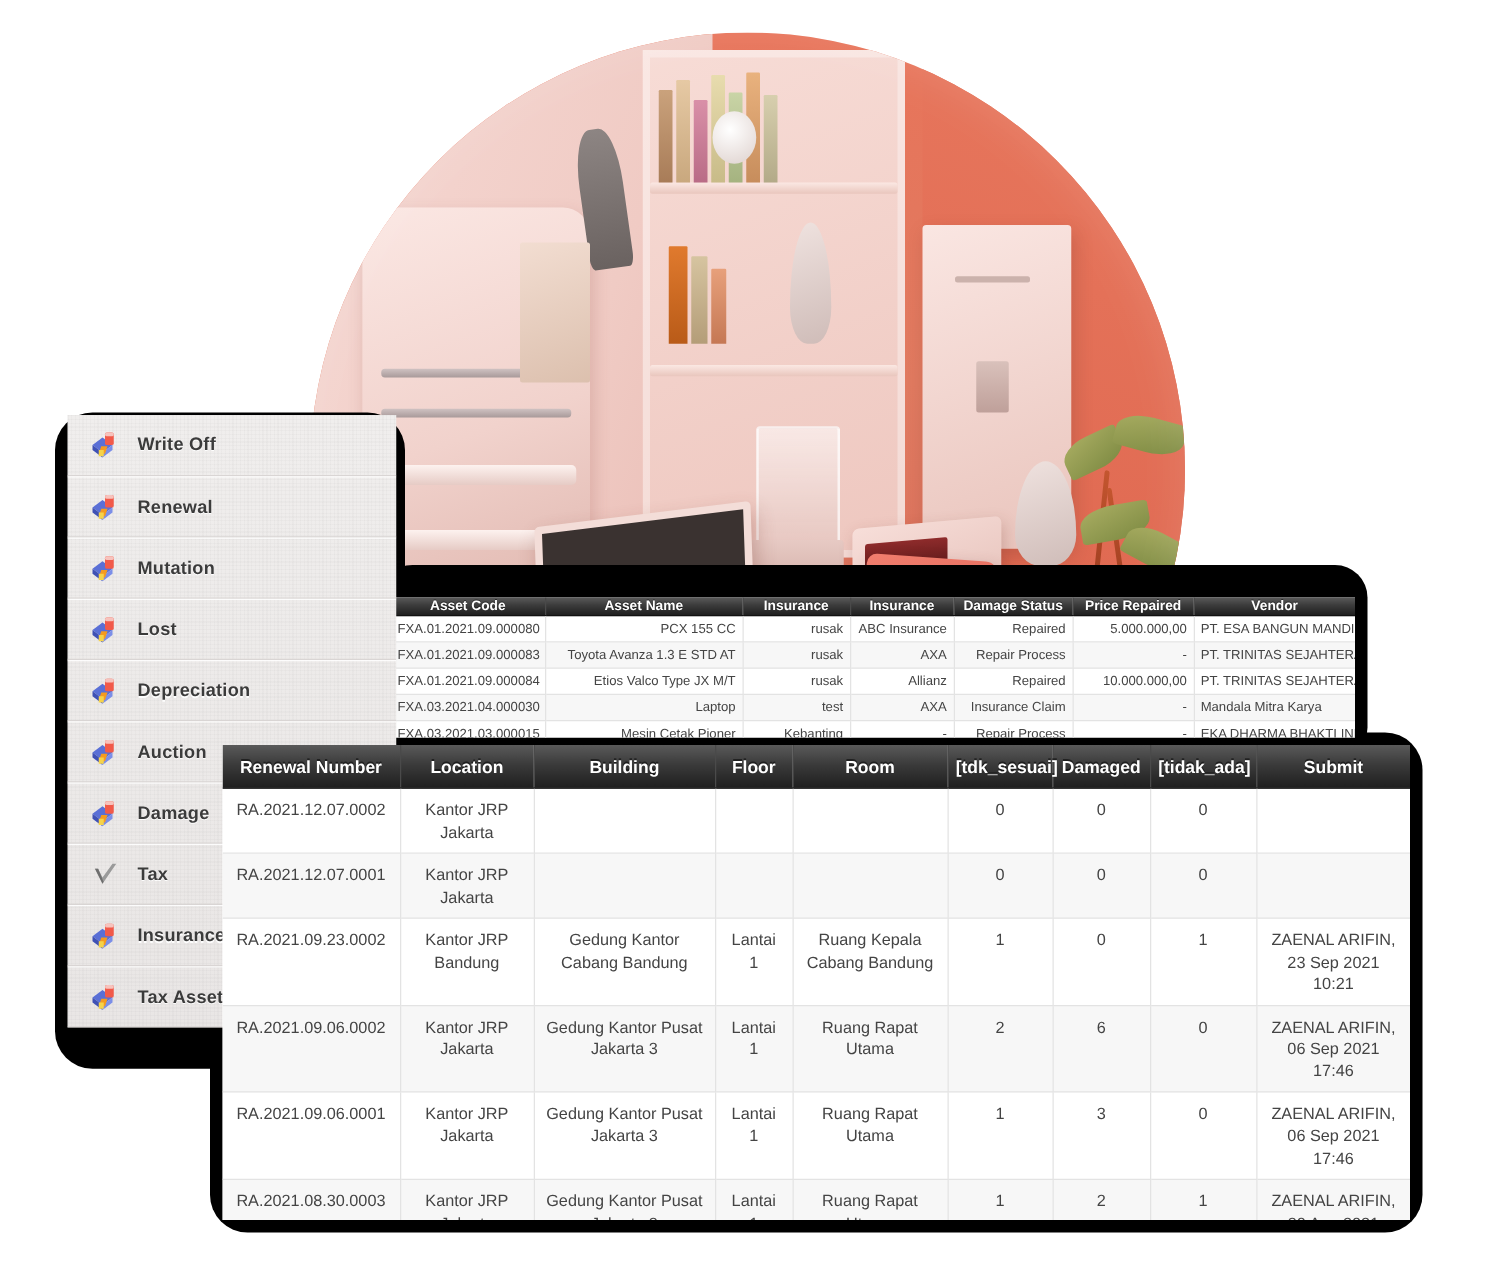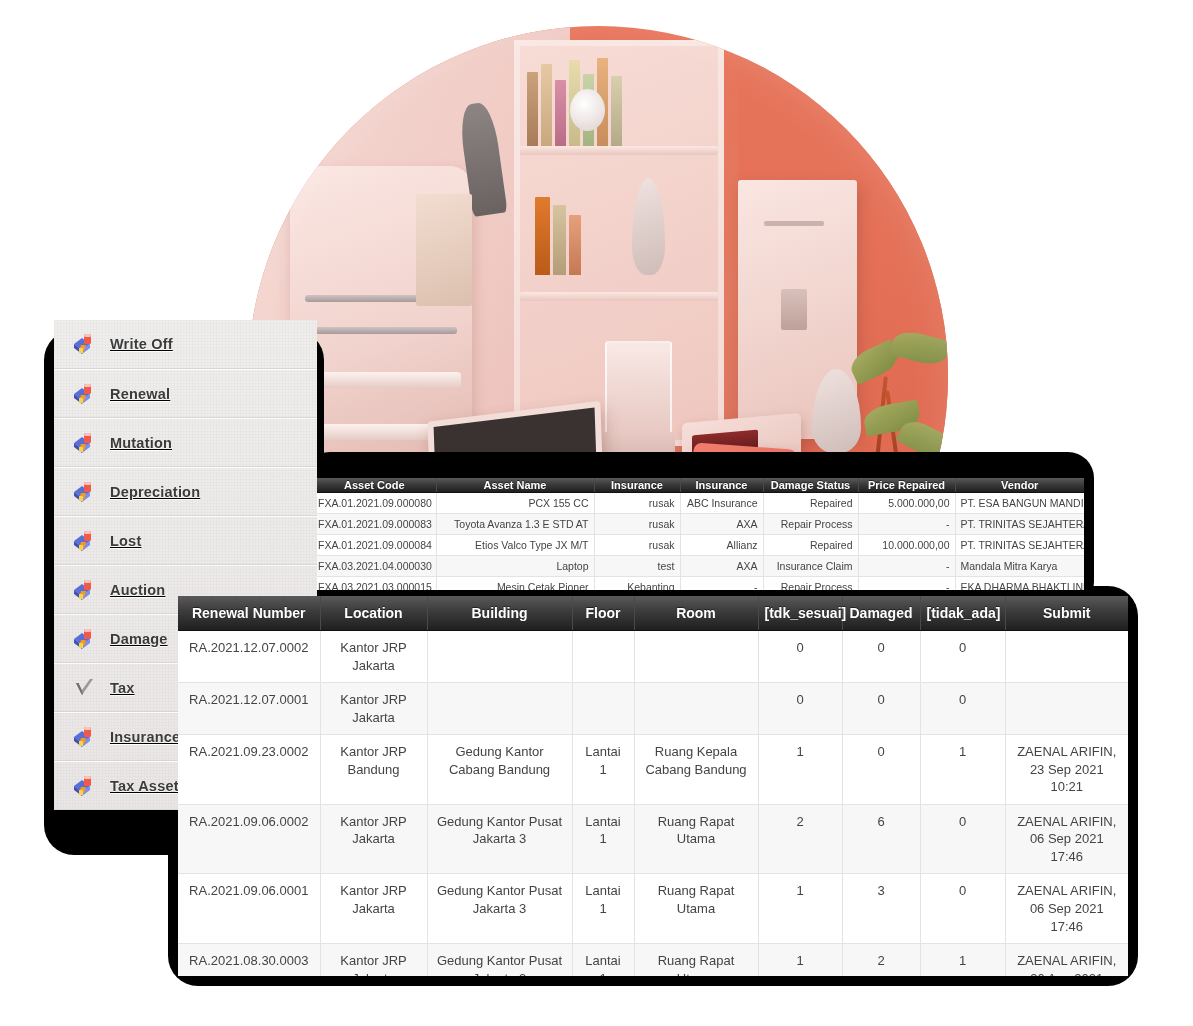--- a/index.html
+++ b/index.html
@@ -260,29 +260,28 @@
     border-radius: 26px;
   }
   .bezel.sidebar-bezel { left: 44px; top: 330px; width: 280px; height: 525px; border-radius: 30px; }
   .bezel.top-bezel     { left: 304px; top: 452px; width: 790px; height: 156px; border-radius: 26px; }
   .bezel.main-bezel    { left: 168px; top: 586px; width: 970px; height: 400px; border-radius: 30px; }
 
   
   .sidebar {
     position: absolute;
     left: 54px;
-    top: 320px;
+    top: 332px;
     width: 263px;
     height: 490px;
     background:
       repeating-linear-gradient(0deg, rgba(0,0,0,.018) 0 1px, transparent 1px 3px),
       repeating-linear-gradient(90deg, rgba(0,0,0,.018) 0 1px, transparent 1px 3px),
       linear-gradient(180deg, #f0eeed 0%, #e9e6e5 100%);
     overflow: hidden;
-    text-decoration: underline;
   }
   .menu-item {
     position: relative;
     height: 49px;
     display: flex;
     align-items: center;
     padding-left: 18px;
     box-sizing: border-box;
     border-bottom: 1px solid #d9d5d4;
     border-top: 1px solid rgba(255,255,255,.85);
@@ -557,33 +556,33 @@
         <div class="menu-item">
           <span class="mi-icon"><svg width="26" height="24" viewBox="0 0 26 24">
               <polygon points="2,12 10,6 18,12 10,18" fill="#5a6fd6"></polygon>
               <polygon points="2,12 10,18 10,22 2,16" fill="#3f51b5"></polygon>
               <polygon points="10,18 18,12 18,16 10,22" fill="#7b8ee8"></polygon>
               <rect x="12" y="2" width="7" height="10" rx="1.5" fill="#f15a4a"></rect>
               <rect x="12" y="2" width="7" height="3" rx="1.5" fill="#f7c3bd"></rect>
               <polygon points="9,13 14,13 12,19 7,19" fill="#f59a1f"></polygon>
               <rect x="7" y="16" width="4" height="5" fill="#f6d34a"></rect>
             </svg></span>
+          <span class="menu-label">Lost</span>
+        </div>
+        <div class="menu-item">
+          <span class="mi-icon"><svg width="26" height="24" viewBox="0 0 26 24">
+              <polygon points="2,12 10,6 18,12 10,18" fill="#5a6fd6"></polygon>
+              <polygon points="2,12 10,18 10,22 2,16" fill="#3f51b5"></polygon>
+              <polygon points="10,18 18,12 18,16 10,22" fill="#7b8ee8"></polygon>
+              <rect x="12" y="2" width="7" height="10" rx="1.5" fill="#f15a4a"></rect>
+              <rect x="12" y="2" width="7" height="3" rx="1.5" fill="#f7c3bd"></rect>
+              <polygon points="9,13 14,13 12,19 7,19" fill="#f59a1f"></polygon>
+              <rect x="7" y="16" width="4" height="5" fill="#f6d34a"></rect>
+            </svg></span>
           <span class="menu-label">Depreciation</span>
-        </div>
-        <div class="menu-item">
-          <span class="mi-icon"><svg width="26" height="24" viewBox="0 0 26 24">
-              <polygon points="2,12 10,6 18,12 10,18" fill="#5a6fd6"></polygon>
-              <polygon points="2,12 10,18 10,22 2,16" fill="#3f51b5"></polygon>
-              <polygon points="10,18 18,12 18,16 10,22" fill="#7b8ee8"></polygon>
-              <rect x="12" y="2" width="7" height="10" rx="1.5" fill="#f15a4a"></rect>
-              <rect x="12" y="2" width="7" height="3" rx="1.5" fill="#f7c3bd"></rect>
-              <polygon points="9,13 14,13 12,19 7,19" fill="#f59a1f"></polygon>
-              <rect x="7" y="16" width="4" height="5" fill="#f6d34a"></rect>
-            </svg></span>
-          <span class="menu-label">Lost</span>
         </div>
         <div class="menu-item">
           <span class="mi-icon"><svg width="26" height="24" viewBox="0 0 26 24">
               <polygon points="2,12 10,6 18,12 10,18" fill="#5a6fd6"></polygon>
               <polygon points="2,12 10,18 10,22 2,16" fill="#3f51b5"></polygon>
               <polygon points="10,18 18,12 18,16 10,22" fill="#7b8ee8"></polygon>
               <rect x="12" y="2" width="7" height="10" rx="1.5" fill="#f15a4a"></rect>
               <rect x="12" y="2" width="7" height="3" rx="1.5" fill="#f7c3bd"></rect>
               <polygon points="9,13 14,13 12,19 7,19" fill="#f59a1f"></polygon>
               <rect x="7" y="16" width="4" height="5" fill="#f6d34a"></rect>

